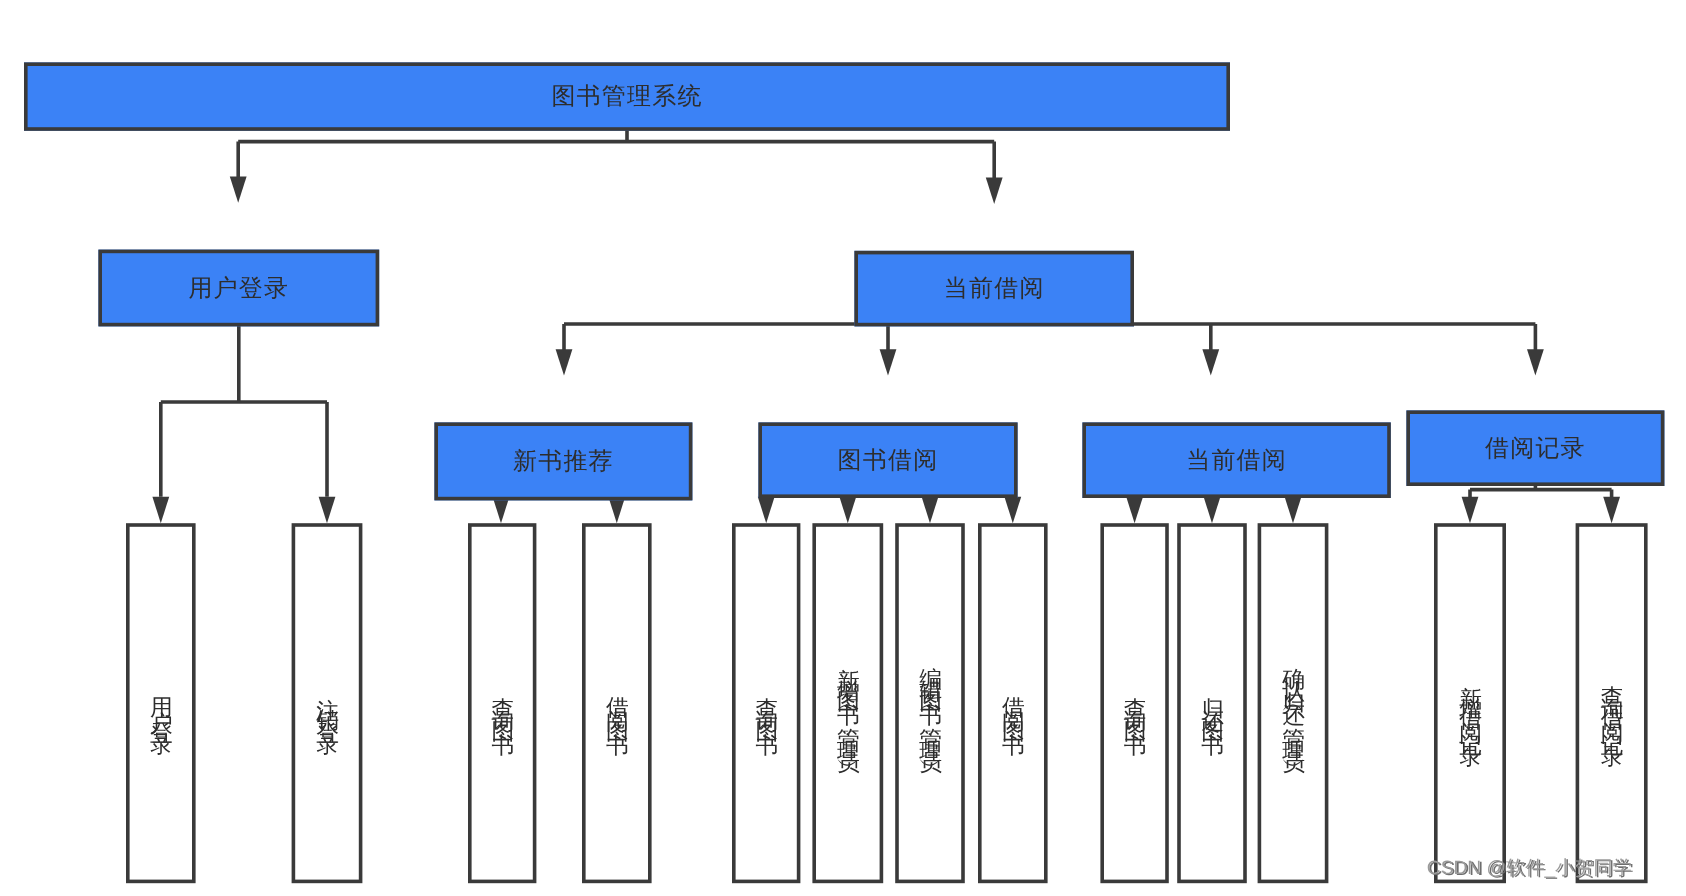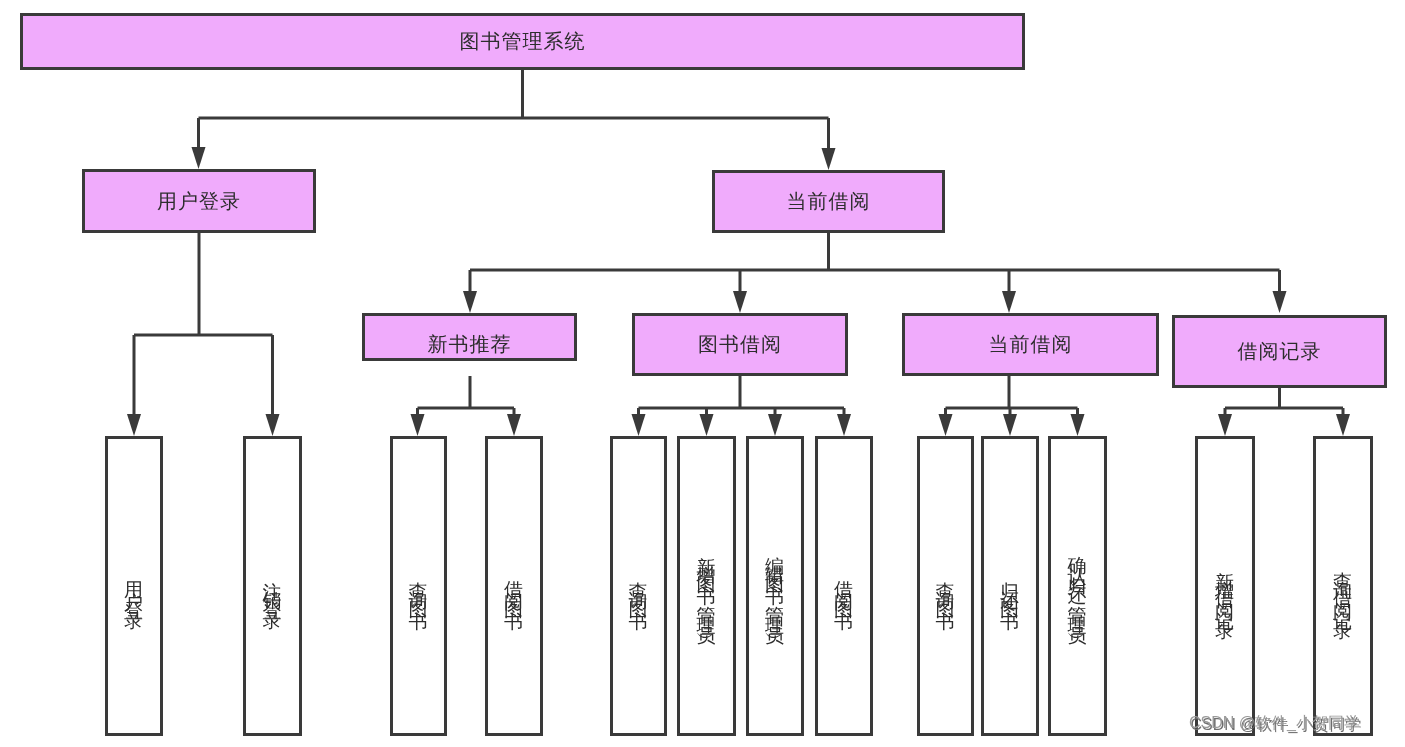--- a/index.html
+++ b/index.html
@@ -18,28 +18,29 @@
   #connectors {
     position: absolute;
     left: 0; top: 0;
     width: 1405px;
     height: 747px;
   }
   .node {
     position: absolute;
     box-sizing: border-box;
     border: 3px solid #3a3a3a;
-    background: #f0abfc;
+    background: #3b82f6;
     display: flex;
     align-items: center;
     justify-content: center;
     color: #2d2d2d;
     font-size: 20px;
     letter-spacing: 1px;
     white-space: nowrap;
+    margin-top: 39px;
   }
   .leaf {
     position: absolute;
     box-sizing: border-box;
     border: 3px solid #3a3a3a;
     background: #ffffff;
     display: flex;
     align-items: center;
     justify-content: center;
     color: #2d2d2d;
@@ -110,30 +111,30 @@
     <span>图书管理系统</span>
   </div>
 
   <div class="node" style="left:82px; top:169px; width:234px; height:64px;">
     <span>用户登录</span>
   </div>
   <div class="node" style="left:712px; top:170px; width:233px; height:63px;">
     <span>当前借阅</span>
   </div>
 
-  <div class="node" style="left:362px; top:313px; width:215px; height:48px;align-items:flex-end;">
+  <div class="node" style="left:362px; top:313px; width:215px; height:65px;">
     <span>新书推荐</span>
   </div>
   <div class="node" style="left:632px; top:313px; width:216px; height:63px;">
     <span>图书借阅</span>
   </div>
   <div class="node" style="left:902px; top:313px; width:257px; height:63px;">
     <span>当前借阅</span>
   </div>
-  <div class="node" style="left:1172px; top:315px; width:215px; height:73px;">
+  <div class="node" style="left:1172px; top:303px; width:215px; height:63px;">
     <span>借阅记录</span>
   </div>
 
   <div class="leaf" style="left:105px; width:58px;">
     <span class="vtext">用户登录</span>
   </div>
   <div class="leaf" style="left:243px; width:59px;">
     <span class="vtext">注销登录</span>
   </div>
 

